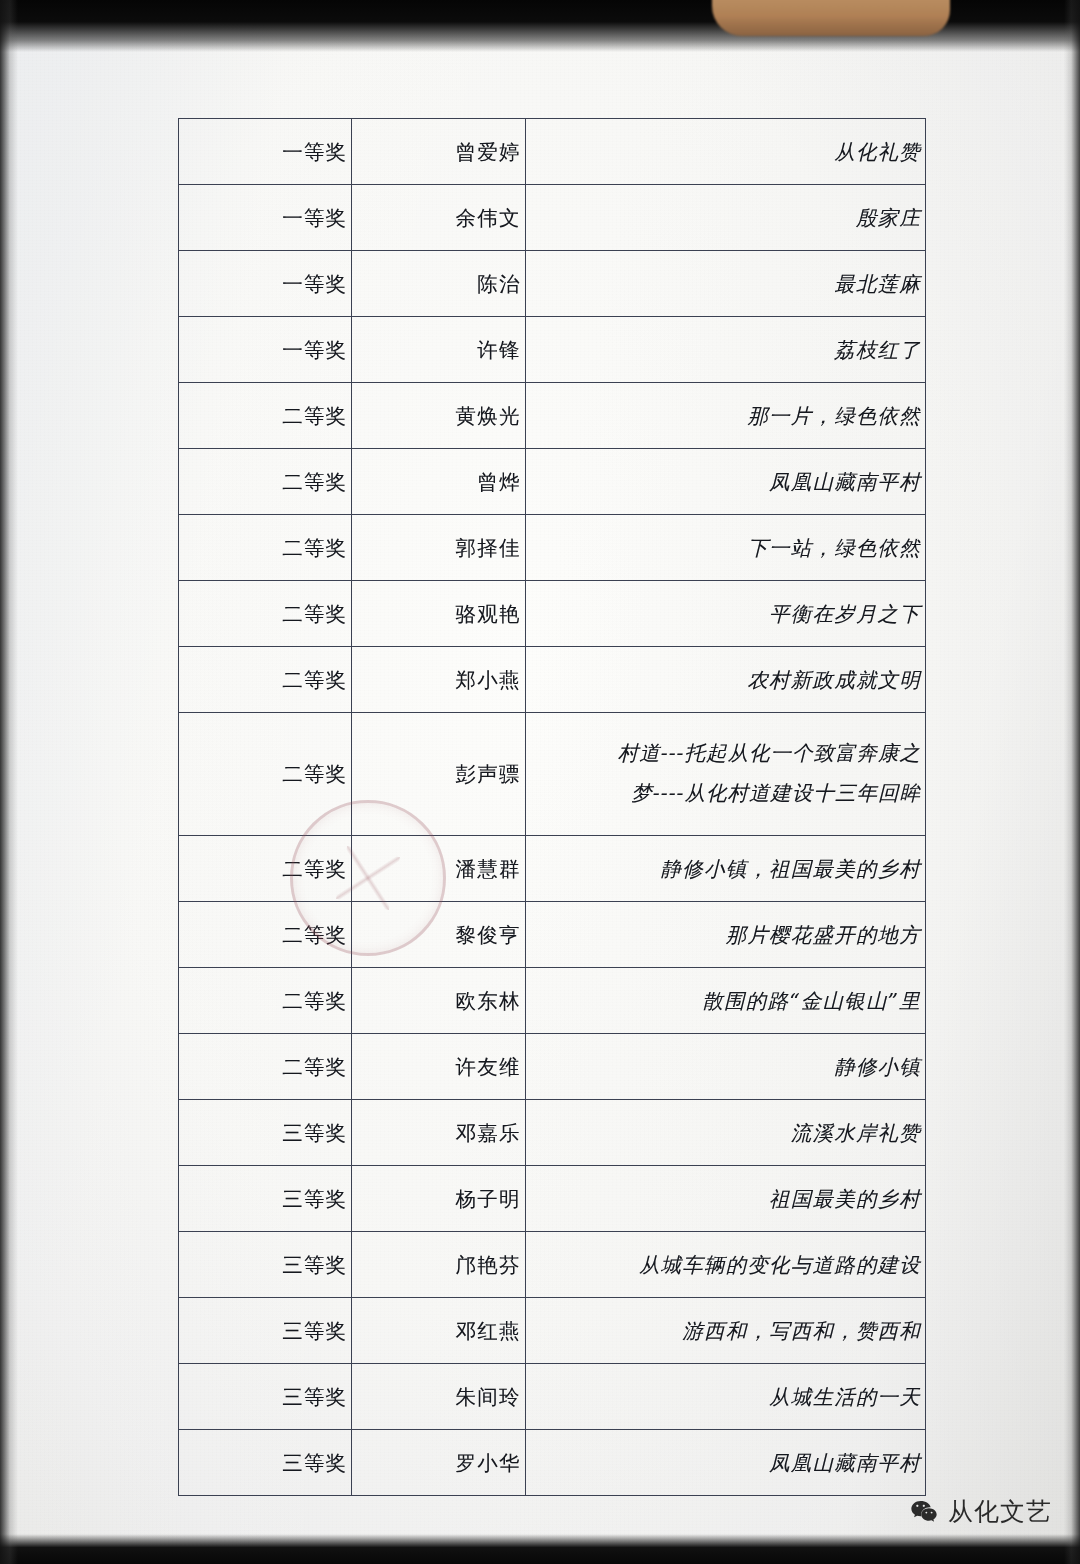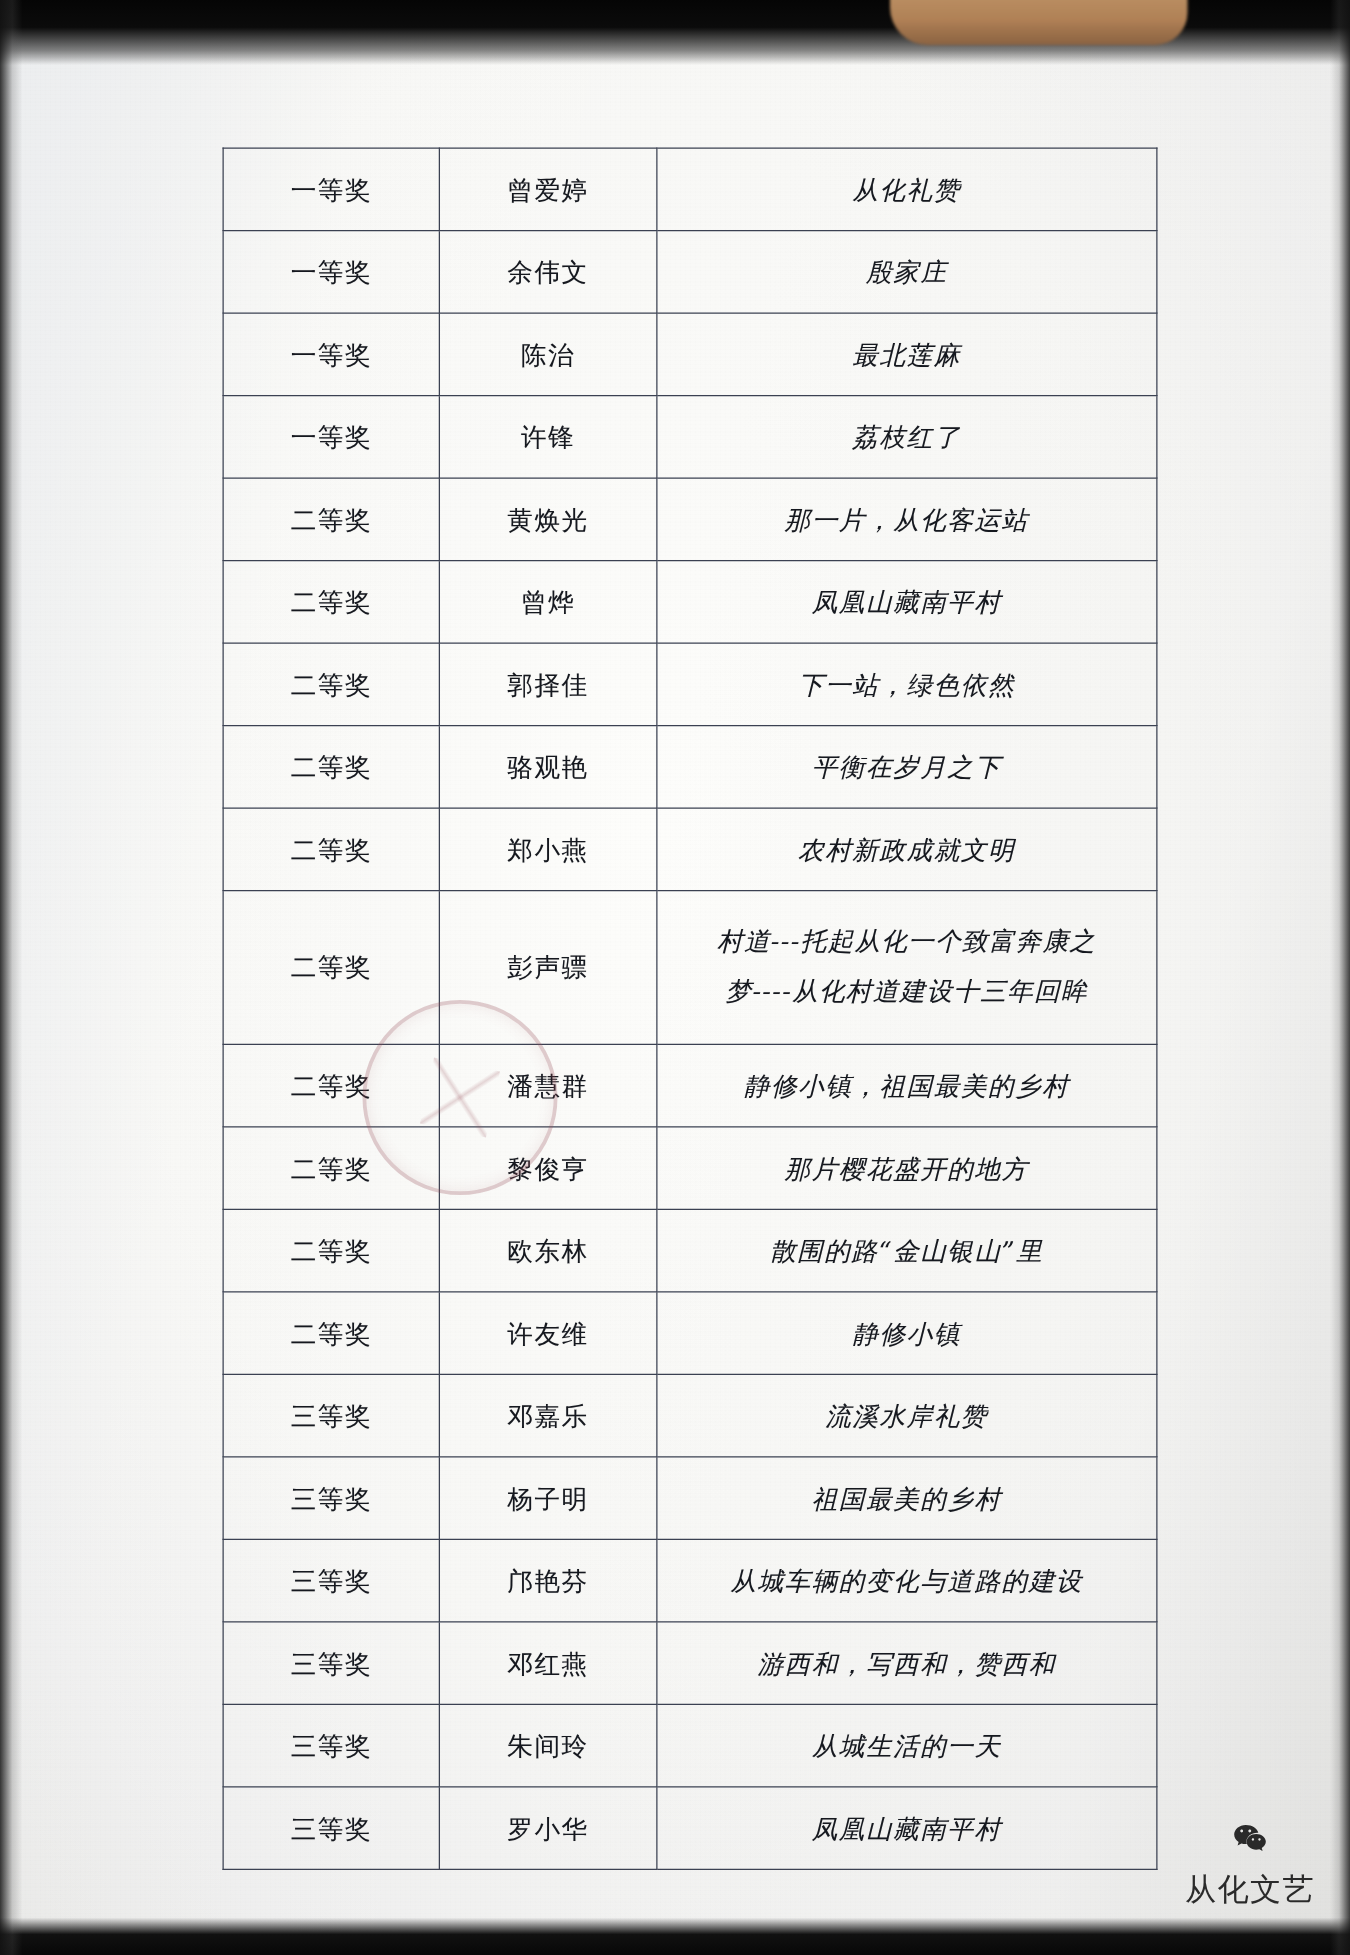--- a/index.html
+++ b/index.html
@@ -74,21 +74,21 @@
     width: 748px;
   }
   table.results {
     border-collapse: collapse;
     width: 100%;
     table-layout: fixed;
     background: rgba(255,255,255,0.0);
   }
   table.results td {
     border: 1px solid #3b4152;
-    text-align: center;
+    text-align: right;
     vertical-align: middle;
     color: #15181f;
     font-size: 20.5px;
     letter-spacing: 1.2px;
     height: 61px;
     padding: 2px 4px;
     font-family: "DejaVu Serif", "Liberation Serif", serif;
     text-shadow: 0 0 0.6px rgba(0,0,0,0.25);
   }
   col.c-award { width: 23.2%; }
@@ -137,21 +137,20 @@
     right: 28px;
     bottom: 36px;
     display: flex;
     align-items: center;
     gap: 9px;
     color: #1b1b1b;
     font-size: 25px;
     font-family: "DejaVu Sans", "Liberation Sans", sans-serif;
     letter-spacing: 1px;
     opacity: 0.92;
-    flex-direction: column;
   }
   .wechat-icon {
     width: 30px;
     height: 30px;
     display: inline-block;
   }
 
   
   .grain {
     position: absolute;
@@ -199,21 +198,21 @@
           <td class="title">最北莲麻</td>
         </tr>
         <tr>
           <td class="award">一等奖</td>
           <td class="name">许锋</td>
           <td class="title">荔枝红了</td>
         </tr>
         <tr>
           <td class="award">二等奖</td>
           <td class="name">黄焕光</td>
-          <td class="title">那一片，从化客运站</td>
+          <td class="title">那一片，绿色依然</td>
         </tr>
         <tr>
           <td class="award">二等奖</td>
           <td class="name">曾烨</td>
           <td class="title">凤凰山藏南平村</td>
         </tr>
         <tr>
           <td class="award">二等奖</td>
           <td class="name">郭择佳</td>
           <td class="title">下一站，绿色依然</td>

